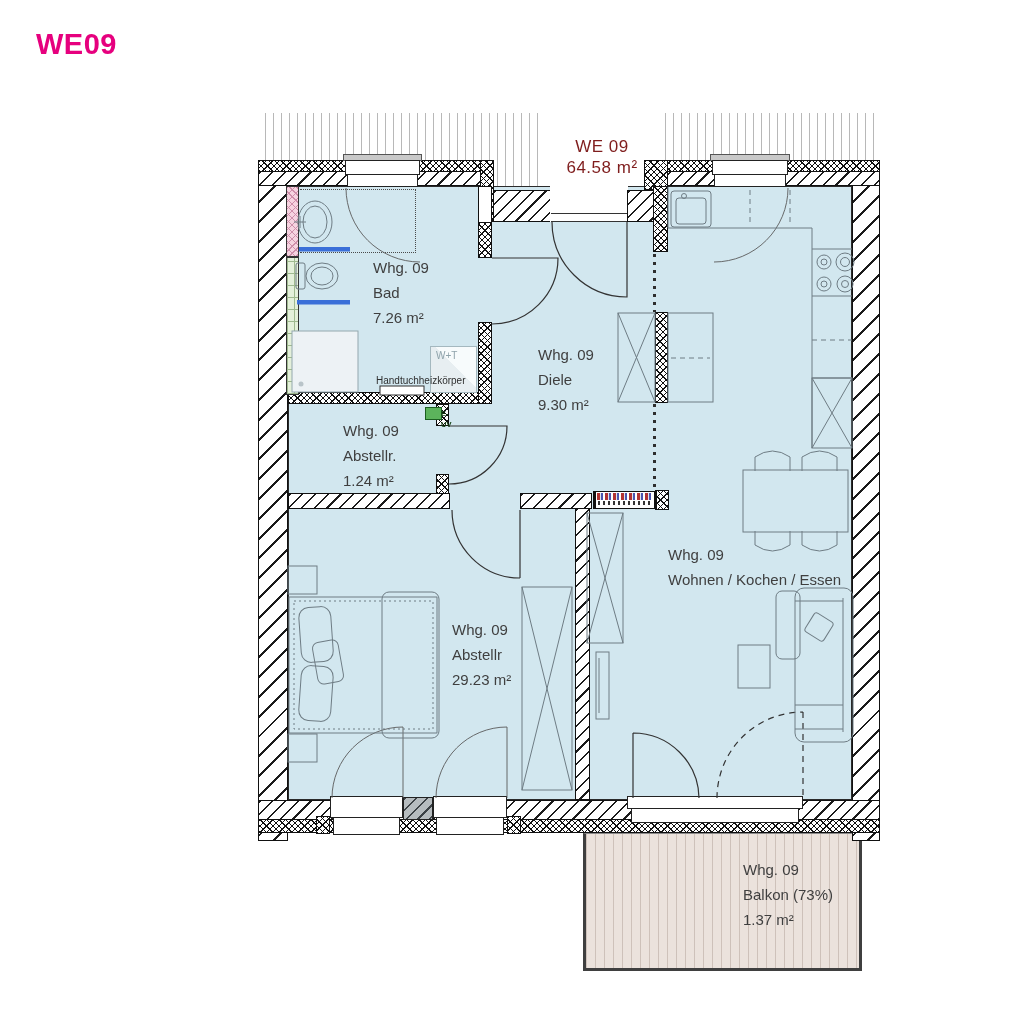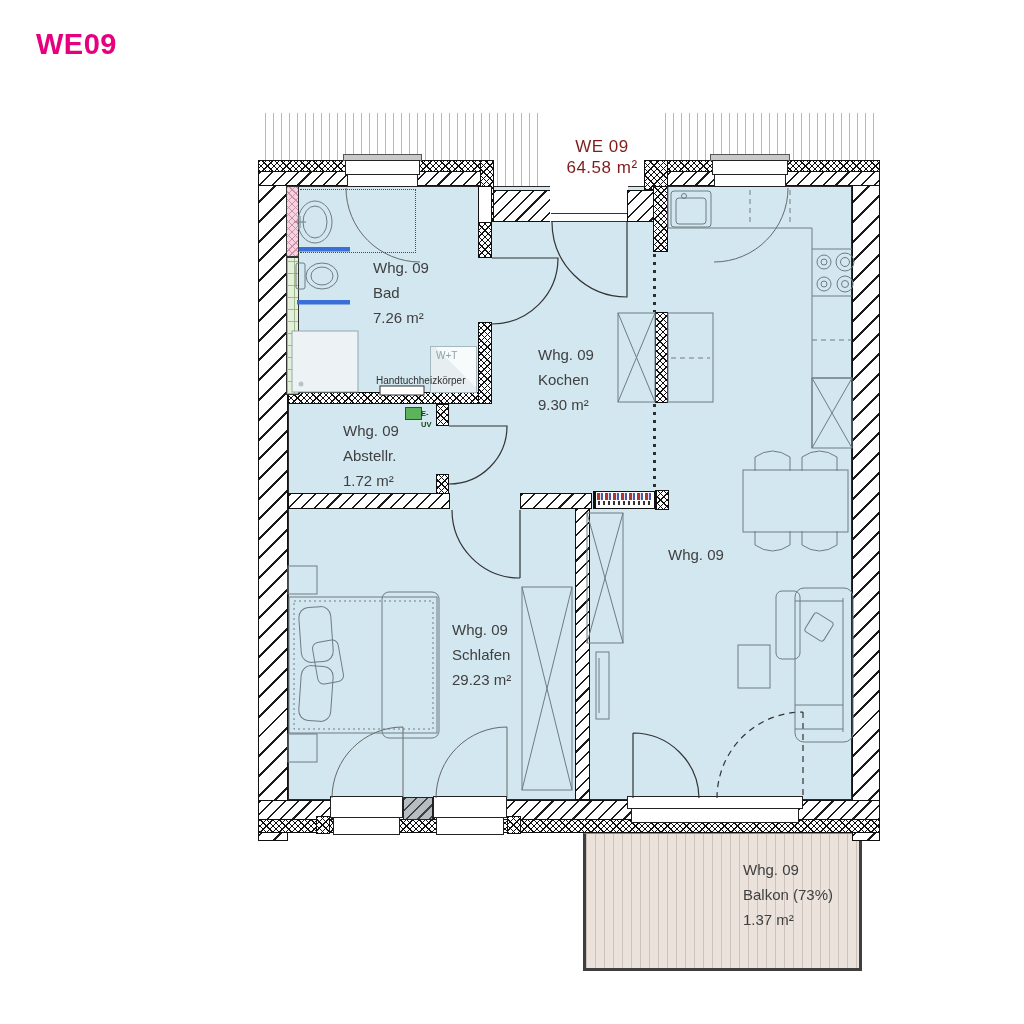--- a/index.html
+++ b/index.html
@@ -109,21 +109,21 @@
   <div class="abs winbox" style="left:436px;top:817px;width:68px;height:18px;"></div>
   <div class="abs mesh" style="left:316px;top:816px;width:14px;height:18px;"></div>
   <div class="abs mesh" style="left:507px;top:816px;width:14px;height:18px;"></div>
   <div class="abs winbox" style="left:627px;top:796px;width:176px;height:13px;"></div>
   <div class="abs winbox" style="left:631px;top:808px;width:168px;height:15px;"></div>
 
   <div class="abs wt" style="left:430px;top:346px;width:47px;height:47px;">
     <span>W+T</span>
   </div>
   <div class="abs tiny" style="left:376px;top:377px;">Handtuchheizkörper</div>
-  <div class="abs euv" style="left:405px;top:407px;width:15px;height:13px;padding-left:15px;">E-UV</div>
+  <div class="abs euv" style="left:425px;top:407px;width:15px;height:13px;padding-left:15px;">E-UV</div>
 
   <svg class="abs" style="left:0;top:0;" width="1024" height="1024" viewBox="0 0 1024 1024">
 
     <g stroke="#333" stroke-width="1.2" fill="none">
       <path d="M627,222 L627,297 A75,75 0 0 1 552,222"></path>
       <path d="M492,258 L558,258 A66,66 0 0 1 492,324"></path>
       <path d="M449,426 L507,426 A58,58 0 0 1 449,484"></path>
       <path d="M520,510 L520,578 M452,510 A68,68 0 0 0 520,578"></path>
       <path d="M633,733 L633,798 M633,733 A66,66 0 0 1 699,798"></path>
       <path d="M717,798 A86,86 0 0 1 803,712 M803,712 L803,798" stroke-dasharray="6,5"></path>
@@ -215,35 +215,36 @@
     </g>
   </svg>
 
   <div class="abs room-label" style="left:373px;top:255px;">
     <div>Whg. 09</div>
     <div>Bad</div>
     <div>7.26 m²</div>
   </div>
   <div class="abs room-label" style="left:538px;top:342px;">
     <div>Whg. 09</div>
-    <div>Kochen</div>
+    <div>Diele</div>
     <div>9.30 m²</div>
   </div>
   <div class="abs room-label" style="left:343px;top:418px;">
     <div>Whg. 09</div>
     <div>Abstellr.</div>
-    <div>1.72 m²</div>
+    <div>1.24 m²</div>
   </div>
   <div class="abs room-label" style="left:452px;top:617px;">
     <div>Whg. 09</div>
-    <div>Schlafen</div>
+    <div>Abstellr</div>
     <div>29.23 m²</div>
   </div>
   <div class="abs room-label" style="left:668px;top:542px;">
     <div>Whg. 09</div>
+    <div>Wohnen / Kochen / Essen</div>
   </div>
   <div class="abs room-label" style="left:743px;top:857px;">
     <div>Whg. 09</div>
     <div>Balkon (73%)</div>
     <div>1.37 m²</div>
   </div>
 
 </div>
 
 </body></html>

